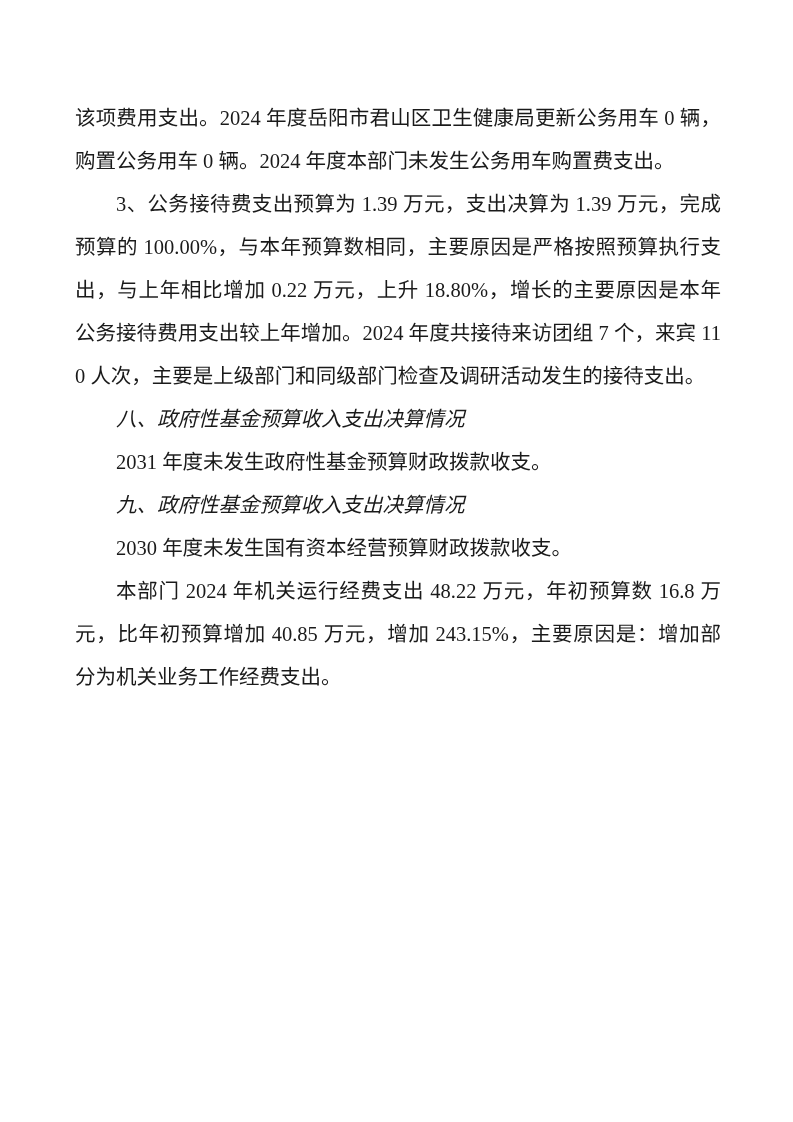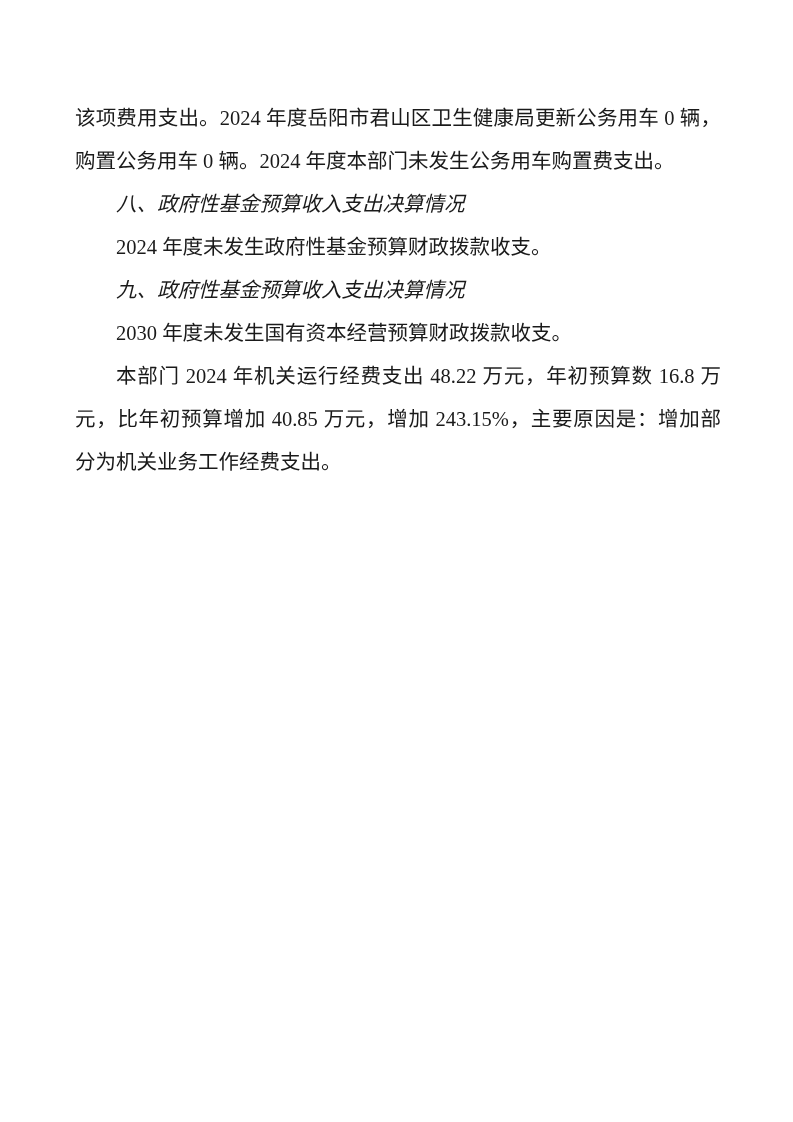--- a/index.html
+++ b/index.html
@@ -49,20 +49,21 @@
     color: #ec4899;
     letter-spacing: 1px;
   }
 </style>
 </head>
 <body>
 
 <div class="page">
   <div class="content">
     <p class="body-text">该项费用支出。2024 年度岳阳市君山区卫生健康局更新公务用车 0 辆，购置公务用车 0 辆。2024 年度本部门未发生公务用车购置费支出。</p>
+    <p class="body-text indent">3、公务接待费支出预算为 1.39 万元，支出决算为 1.39 万元，完成预算的 100.00%，与本年预算数相同，主要原因是严格按照预算执行支出，与上年相比增加 0.22 万元，上升 18.80%，增长的主要原因是本年公务接待费用支出较上年增加。2024 年度共接待来访团组 7 个，来宾 110 人次，主要是上级部门和同级部门检查及调研活动发生的接待支出。</p>
     <h2 class="heading indent">八、政府性基金预算收入支出决算情况</h2>
-    <p class="body-text indent">2024 年度未发生政府性基金预算财政拨款收支。</p>
+    <p class="body-text indent">2031 年度未发生政府性基金预算财政拨款收支。</p>
     <h2 class="heading indent">九、政府性基金预算收入支出决算情况</h2>
     <p class="body-text indent">2030 年度未发生国有资本经营预算财政拨款收支。</p>
     <p class="body-text indent">本部门 2024 年机关运行经费支出 48.22 万元，年初预算数 16.8 万元，比年初预算增加 40.85 万元，增加 243.15%，主要原因是：增加部分为机关业务工作经费支出。</p>
   </div>
   <div class="footer">- 15 -</div>
 </div>
 
 </body></html>

